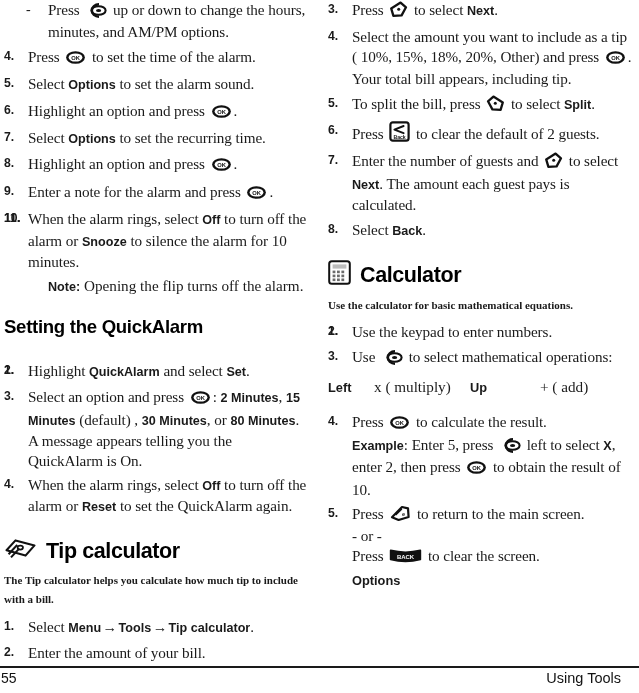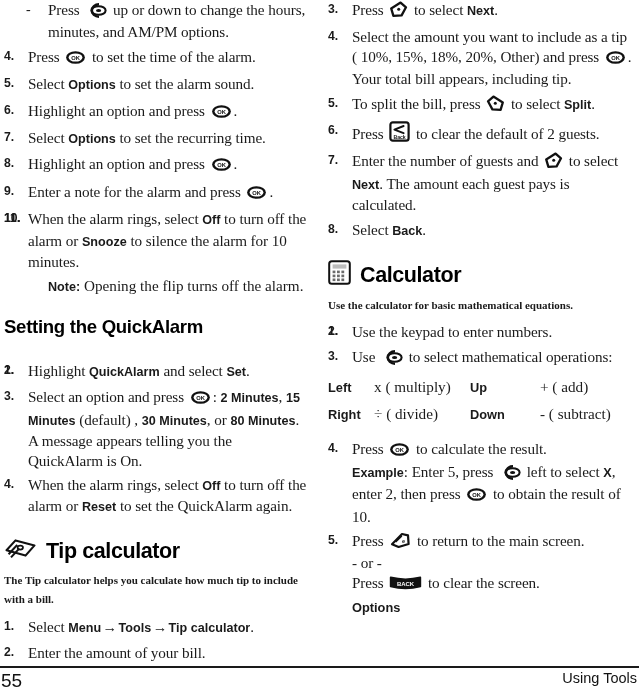--- a/index.html
+++ b/index.html
@@ -146,27 +146,27 @@
     position: absolute;
     left: 0; right: 0;
     top: 666px;
     height: 0;
     border-top: 2px solid #1a1a1a;
   }
   .folio {
     position: absolute;
     top: 670px; left: 1px;
     font-family: "Liberation Sans", "DejaVu Sans", sans-serif;
-    font-size: 19px;
+    font-size: 14px;
     color: #111;
     text-align: center;
   }
   .running-head {
     position: absolute;
-    top: 670px; right: 2px;
+    top: 670px; right: 18px;
     font-family: "Liberation Sans", "DejaVu Sans", sans-serif;
     font-size: 14.5px;
     color: #111;
   }
 
   
   .key {
     display: inline-block;
     vertical-align: -3px;
     margin: 0 2px;
@@ -306,26 +306,20 @@
       </div>
 
     <table class="optable">
       <tbody id="op-rows">
           <tr>
             <td class="k c1">Left</td>
             <td class="c2">x ( multiply)</td>
             <td class="k c3">Up</td>
             <td class="c4">+ ( add)</td>
           </tr>
-          <tr>
-            <td class="k c1">Right</td>
-            <td class="c2">÷ ( divide)</td>
-            <td class="k c3">Down</td>
-            <td class="c4">- ( subtract)</td>
-          </tr>
         </tbody>
     </table>
 
     <div id="right-calc-steps-after">
         <div class="step"><span class="num">4.</span><span>Press <span class="key"><svg width="21" height="15" viewBox="0 0 21 15">
                 <ellipse cx="10.5" cy="7.5" rx="9.4" ry="6.3" fill="#111"></ellipse>
                 <ellipse cx="10.5" cy="7.5" rx="6.9" ry="4.1" fill="#fff"></ellipse>
                 <text x="10.5" y="10.3" font-family="Liberation Sans, sans-serif" font-size="5.8" font-weight="bold" text-anchor="middle" fill="#111">OK</text>
               </svg></span> to calculate the result.<br><span class="ui">Example</span>: Enter 5, press <span class="key"><svg width="22" height="15" viewBox="0 0 22 15">
                 <path d="M14 1.3 A7.2 6.2 0 1 0 14 13.7" fill="none" stroke="#111" stroke-width="2.6"></path>

